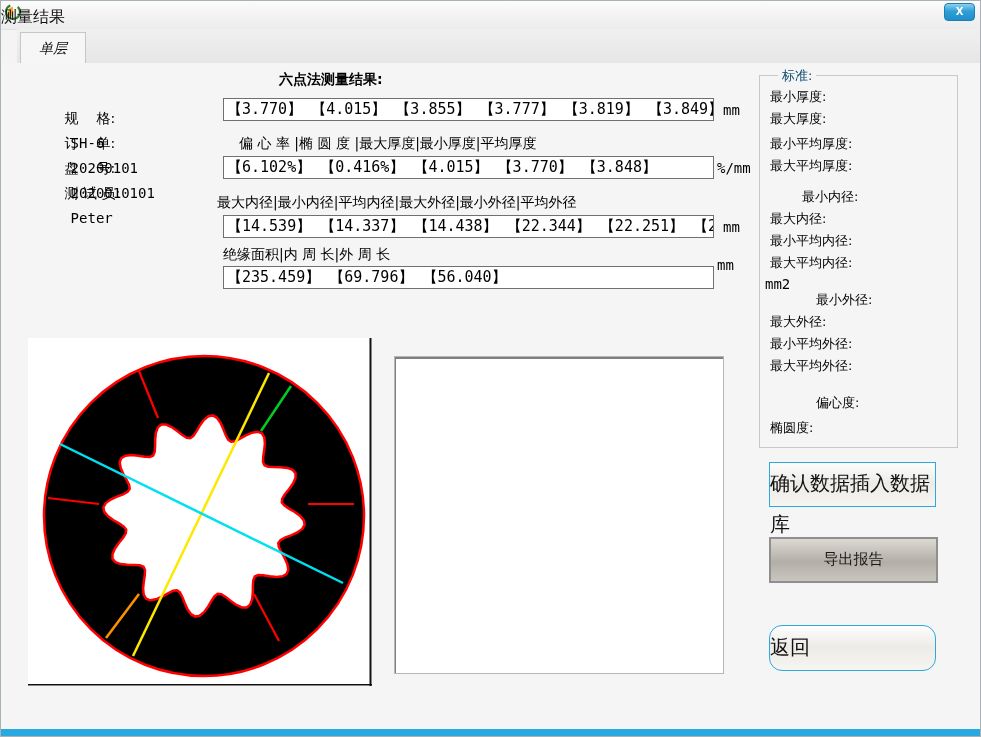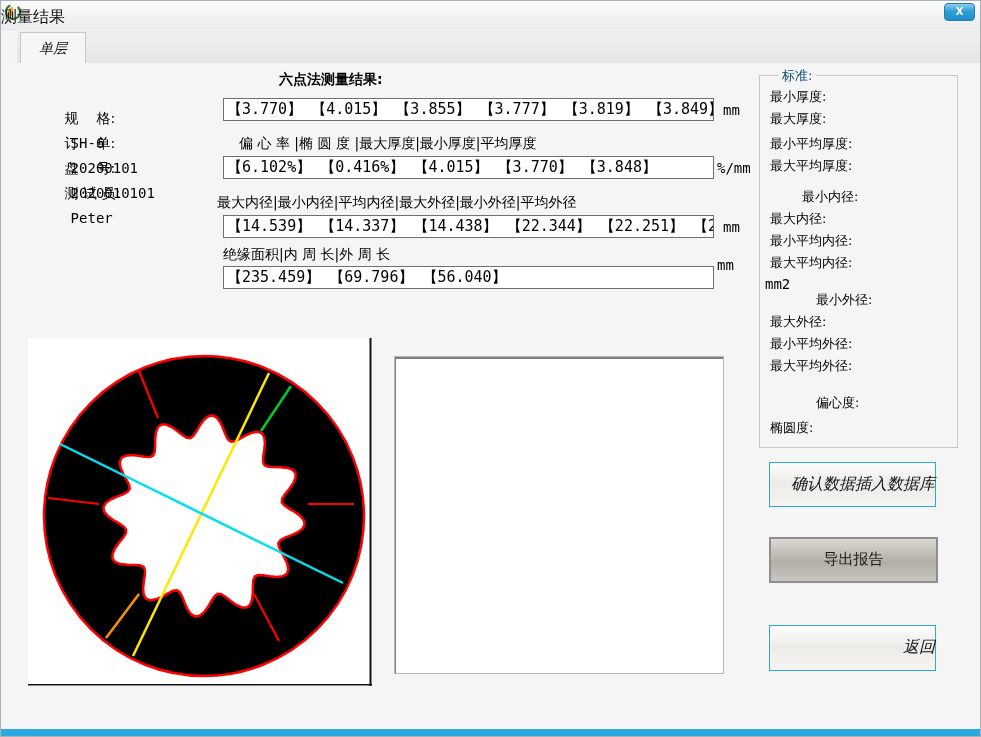--- a/index.html
+++ b/index.html
@@ -45,22 +45,22 @@
     font-size:15px;font-weight:500;color:#000;line-height:21px;
     padding-left:3px;white-space:pre;overflow:hidden;}
   .m-unit{position:absolute;font-family:"DejaVu Sans Mono",monospace;font-size:14px;color:#000;}
 
   
   .btn-view{position:absolute;left:88px;top:237px;width:138px;height:36px;
     background:linear-gradient(#ebe9e7,#dfdddb);border:1px solid #9a9a9a;
     font-size:14px;color:#111;text-align:center;line-height:34px;cursor:pointer;}
   .btn-accent{position:absolute;left:768px;width:165px;
     background:linear-gradient(#fdfdfd,#ecebe7 48%,#f6f5f2);
-    border:1px solid #2da8dd;font-size:16px;color:#111;
-    text-align:right;cursor:pointer;font-style:italic;}
+    border:1px solid #2da8dd;font-size:20px;color:#111;
+    text-align:left;cursor:pointer;}
   .btn-gray{position:absolute;left:768px;width:165px;
     background:linear-gradient(#dcd9d2,#b3afa7 55%,#c9c6bf);
     border:2px solid #8f8f8f;font-size:15px;color:#1a1a1a;
     text-align:center;cursor:pointer;}
 
   
   .img-panel{position:absolute;left:27px;top:275px;width:344px;height:348px;background:#fff;}
   .img-panel svg{display:block;}
 
   
@@ -177,18 +177,18 @@
         <span class="std-item">最大外径:</span>
         <span class="std-item">最小平均外径:</span>
         <span class="std-item">最大平均外径:</span>
         <span class="std-item g15">偏心度:</span>
         <span class="std-item g3">椭圆度:</span>
       </div>
     </div>
 
     <div class="btn-accent" style="top:399px;height:43px;line-height:41px;">确认数据插入数据库</div>
     <div class="btn-gray" style="top:474px;height:42px;line-height:40px;">导出报告</div>
-    <div class="btn-accent" style="top:562px;height:44px;line-height:42px;">返回</div>
+    <div class="btn-accent" style="top:562px;height:44px;line-height:42px;border-radius:13px;">返回</div>
 
   </div>
 
   <div class="bottom-bar"></div>
 </div>
 
 </body></html>

